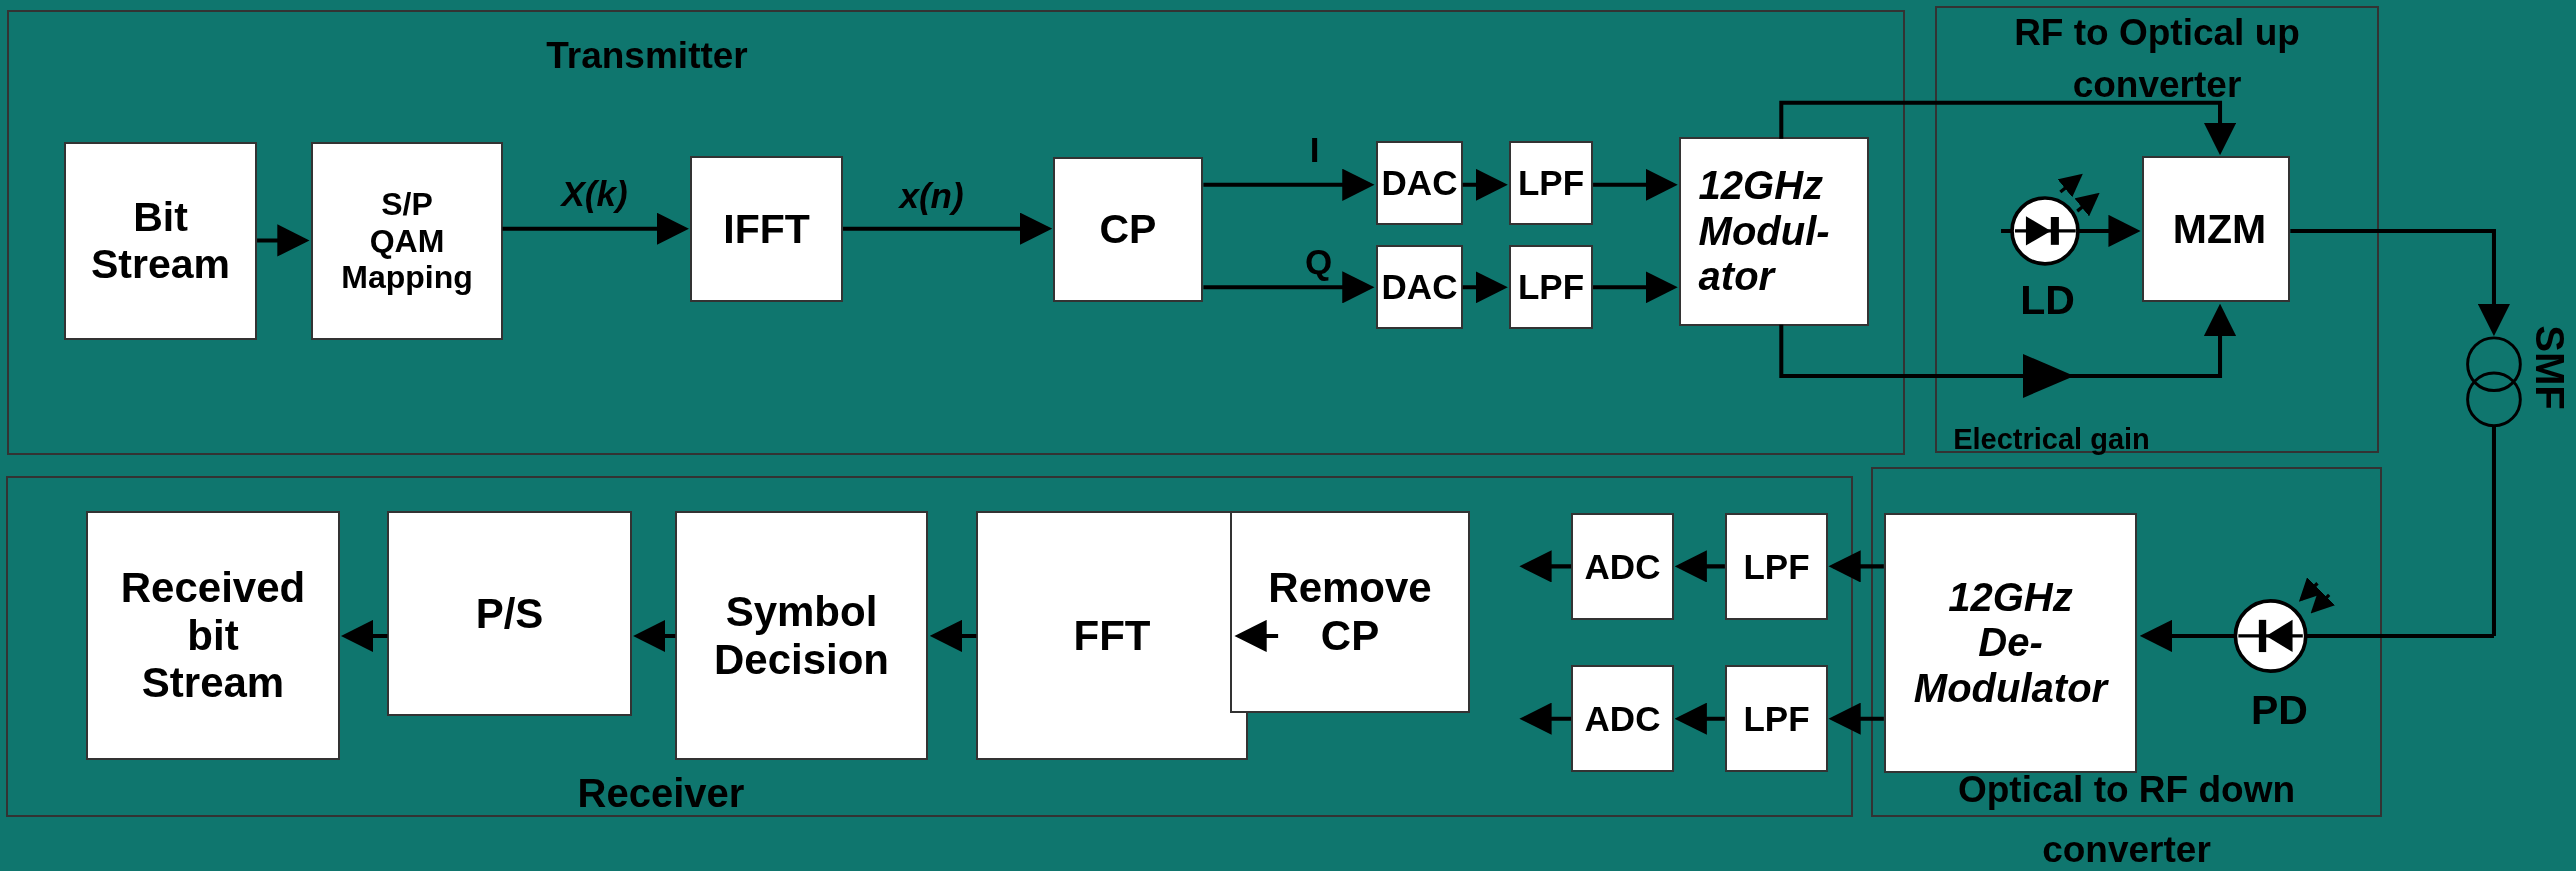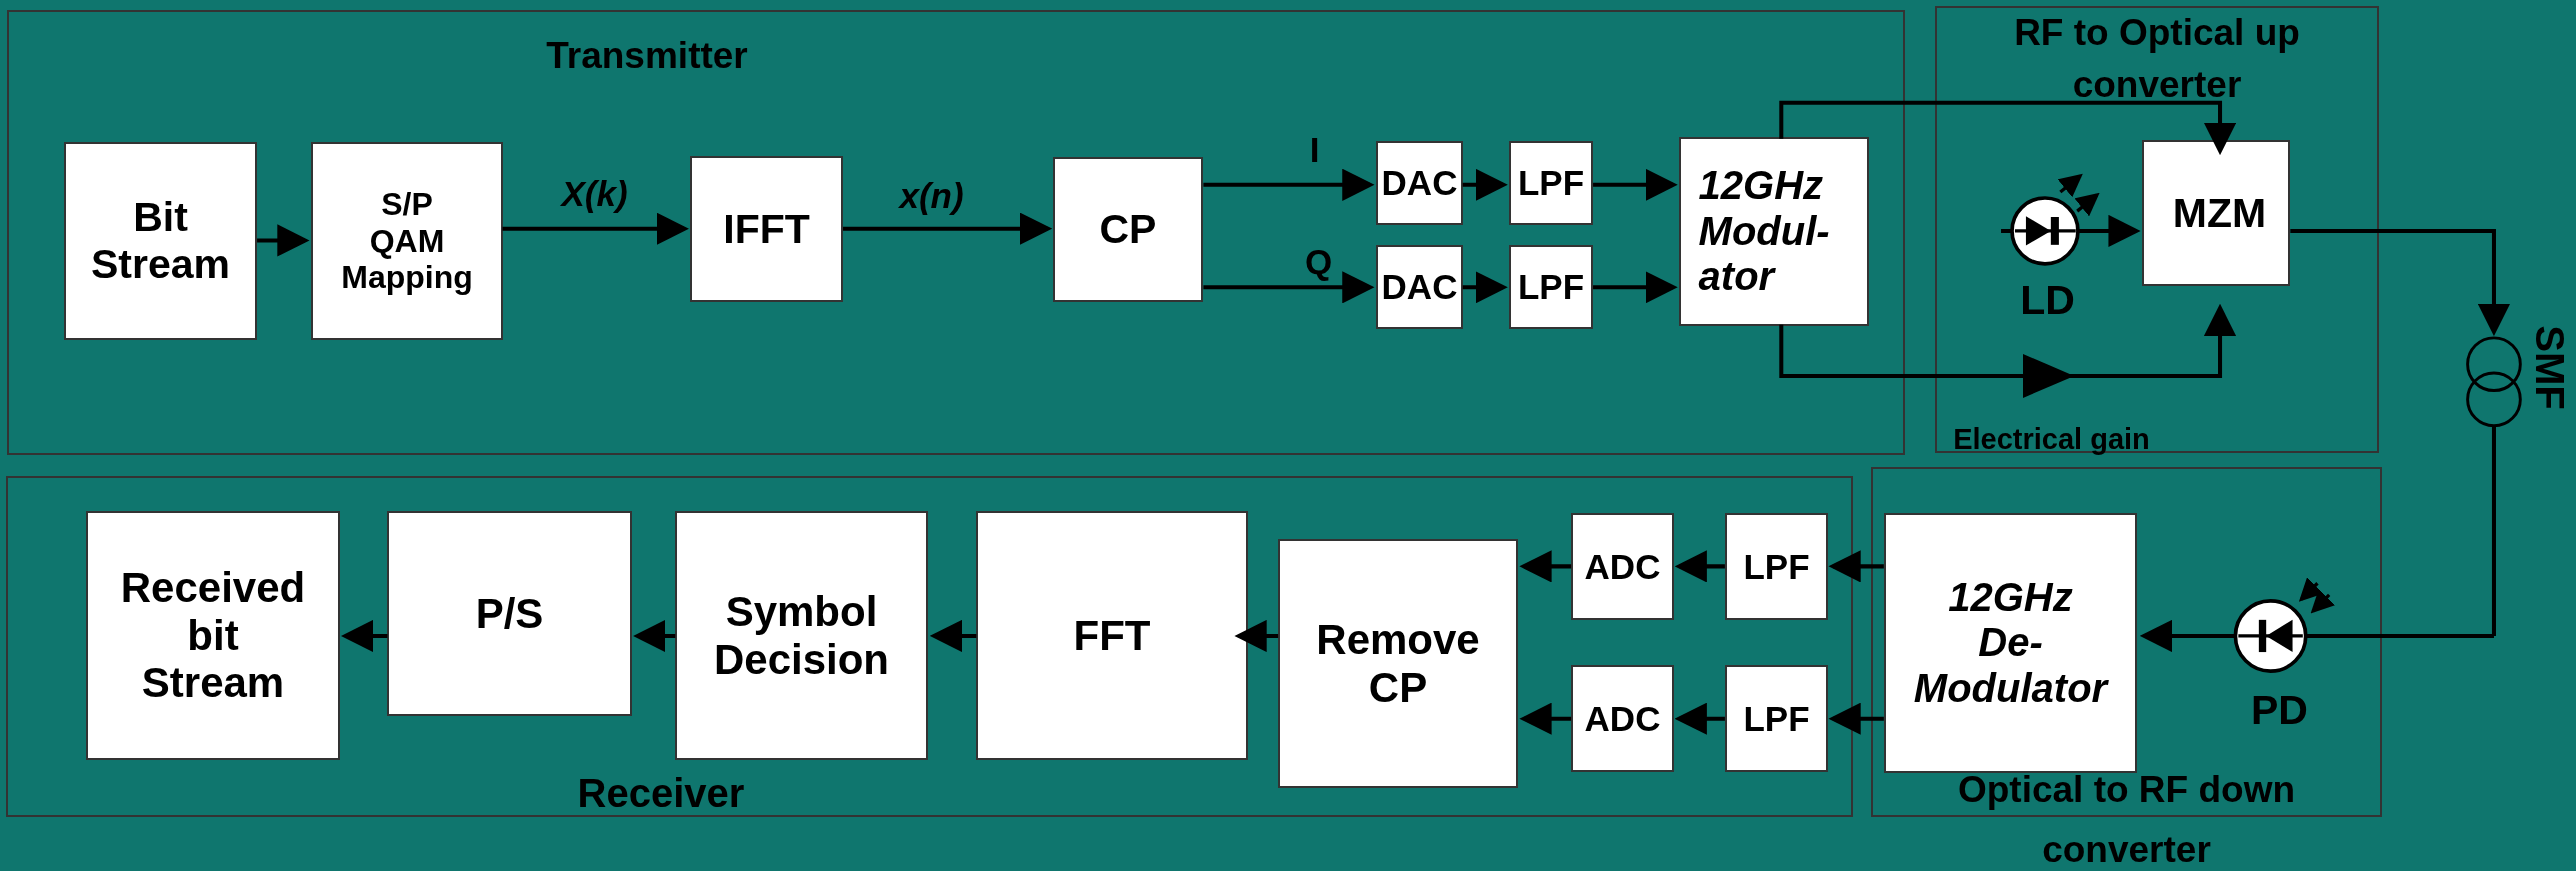--- a/index.html
+++ b/index.html
@@ -91,30 +91,30 @@
 Mapping</div>
   <div class="block f-tx-big" style="left:690px; top:156px; width:153px; height:146px;">IFFT</div>
   <div class="block f-tx-big" style="left:1053px; top:157px; width:150px; height:145px;">CP</div>
   <div class="block f-small" style="left:1376px; top:141px; width:87px; height:84px;">DAC</div>
   <div class="block f-small" style="left:1509px; top:141px; width:84px; height:84px;">LPF</div>
   <div class="block f-small" style="left:1376px; top:245px; width:87px; height:84px;">DAC</div>
   <div class="block f-small" style="left:1509px; top:245px; width:84px; height:84px;">LPF</div>
   <div class="block f-mod left-align" style="left:1679px; top:137px; width:190px; height:189px;">12GHz
 Modul-
 ator</div>
-  <div class="block f-comp" style="left:2142px; top:140px; width:148px; height:146px;padding-left:7px;">MZM</div>
+  <div class="block f-comp" style="left:2142px; top:156px; width:148px; height:146px;padding-left:7px;">MZM</div>
 
   <div class="block f-rx-big" style="left:86px; top:511px; width:254px; height:249px;">Received
 bit
 Stream</div>
   <div class="block f-rx-big" style="left:387px; top:511px; width:245px; height:205px;">P/S</div>
   <div class="block f-rx-big" style="left:675px; top:511px; width:253px; height:249px;text-align:center;">Symbol
 Decision</div>
   <div class="block f-rx-big" style="left:976px; top:511px; width:272px; height:249px;">FFT</div>
-  <div class="block f-rx-big" style="left:1278px; top:511px; width:240px; height:249px;margin-top:28px;">Remove
+  <div class="block f-rx-big" style="left:1230px; top:511px; width:240px; height:202px;">Remove
 CP</div>
   <div class="block f-small" style="left:1571px; top:513px; width:103px; height:107px;">ADC</div>
   <div class="block f-small" style="left:1725px; top:513px; width:103px; height:107px;">LPF</div>
   <div class="block f-small" style="left:1571px; top:665px; width:103px; height:107px;">ADC</div>
   <div class="block f-small" style="left:1725px; top:665px; width:103px; height:107px;">LPF</div>
   <div class="block f-mod" style="left:1884px; top:513px; width:253px; height:260px;">12GHz
 De-
 Modulator</div>
 
   <div class="lbl f-sig italic" style="left:536px; top:174px; width:117px;">X(k)</div>

